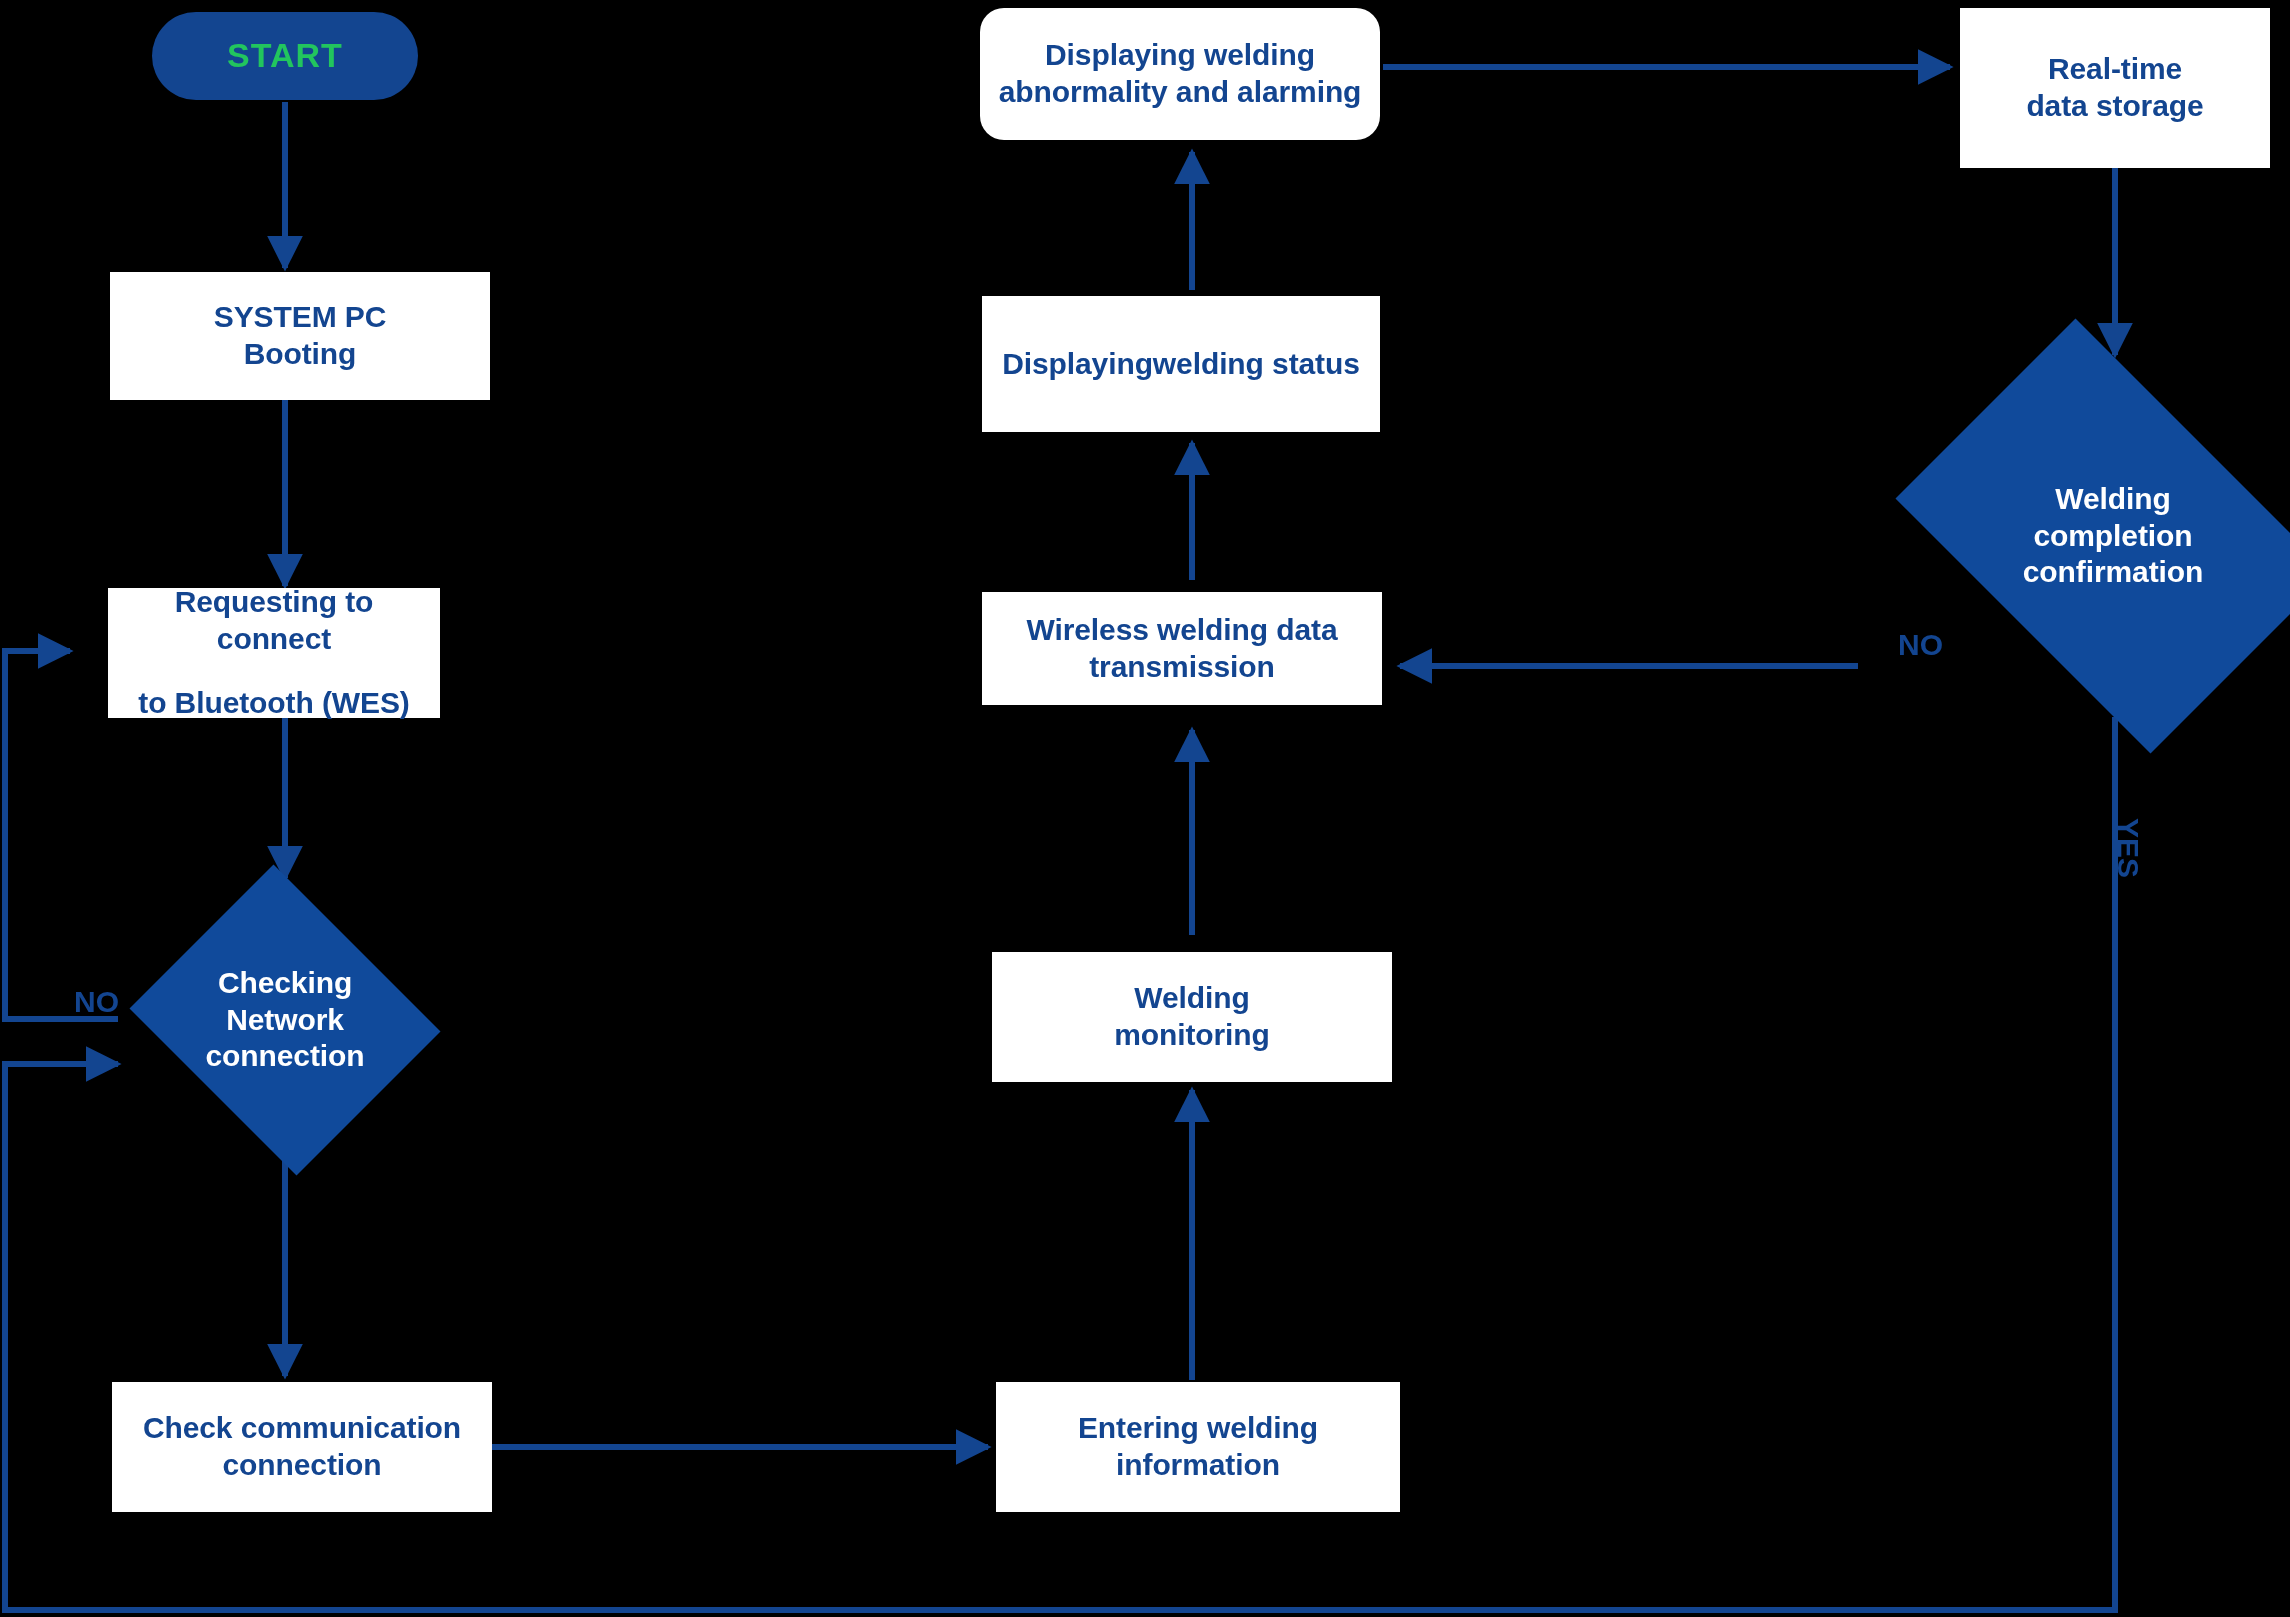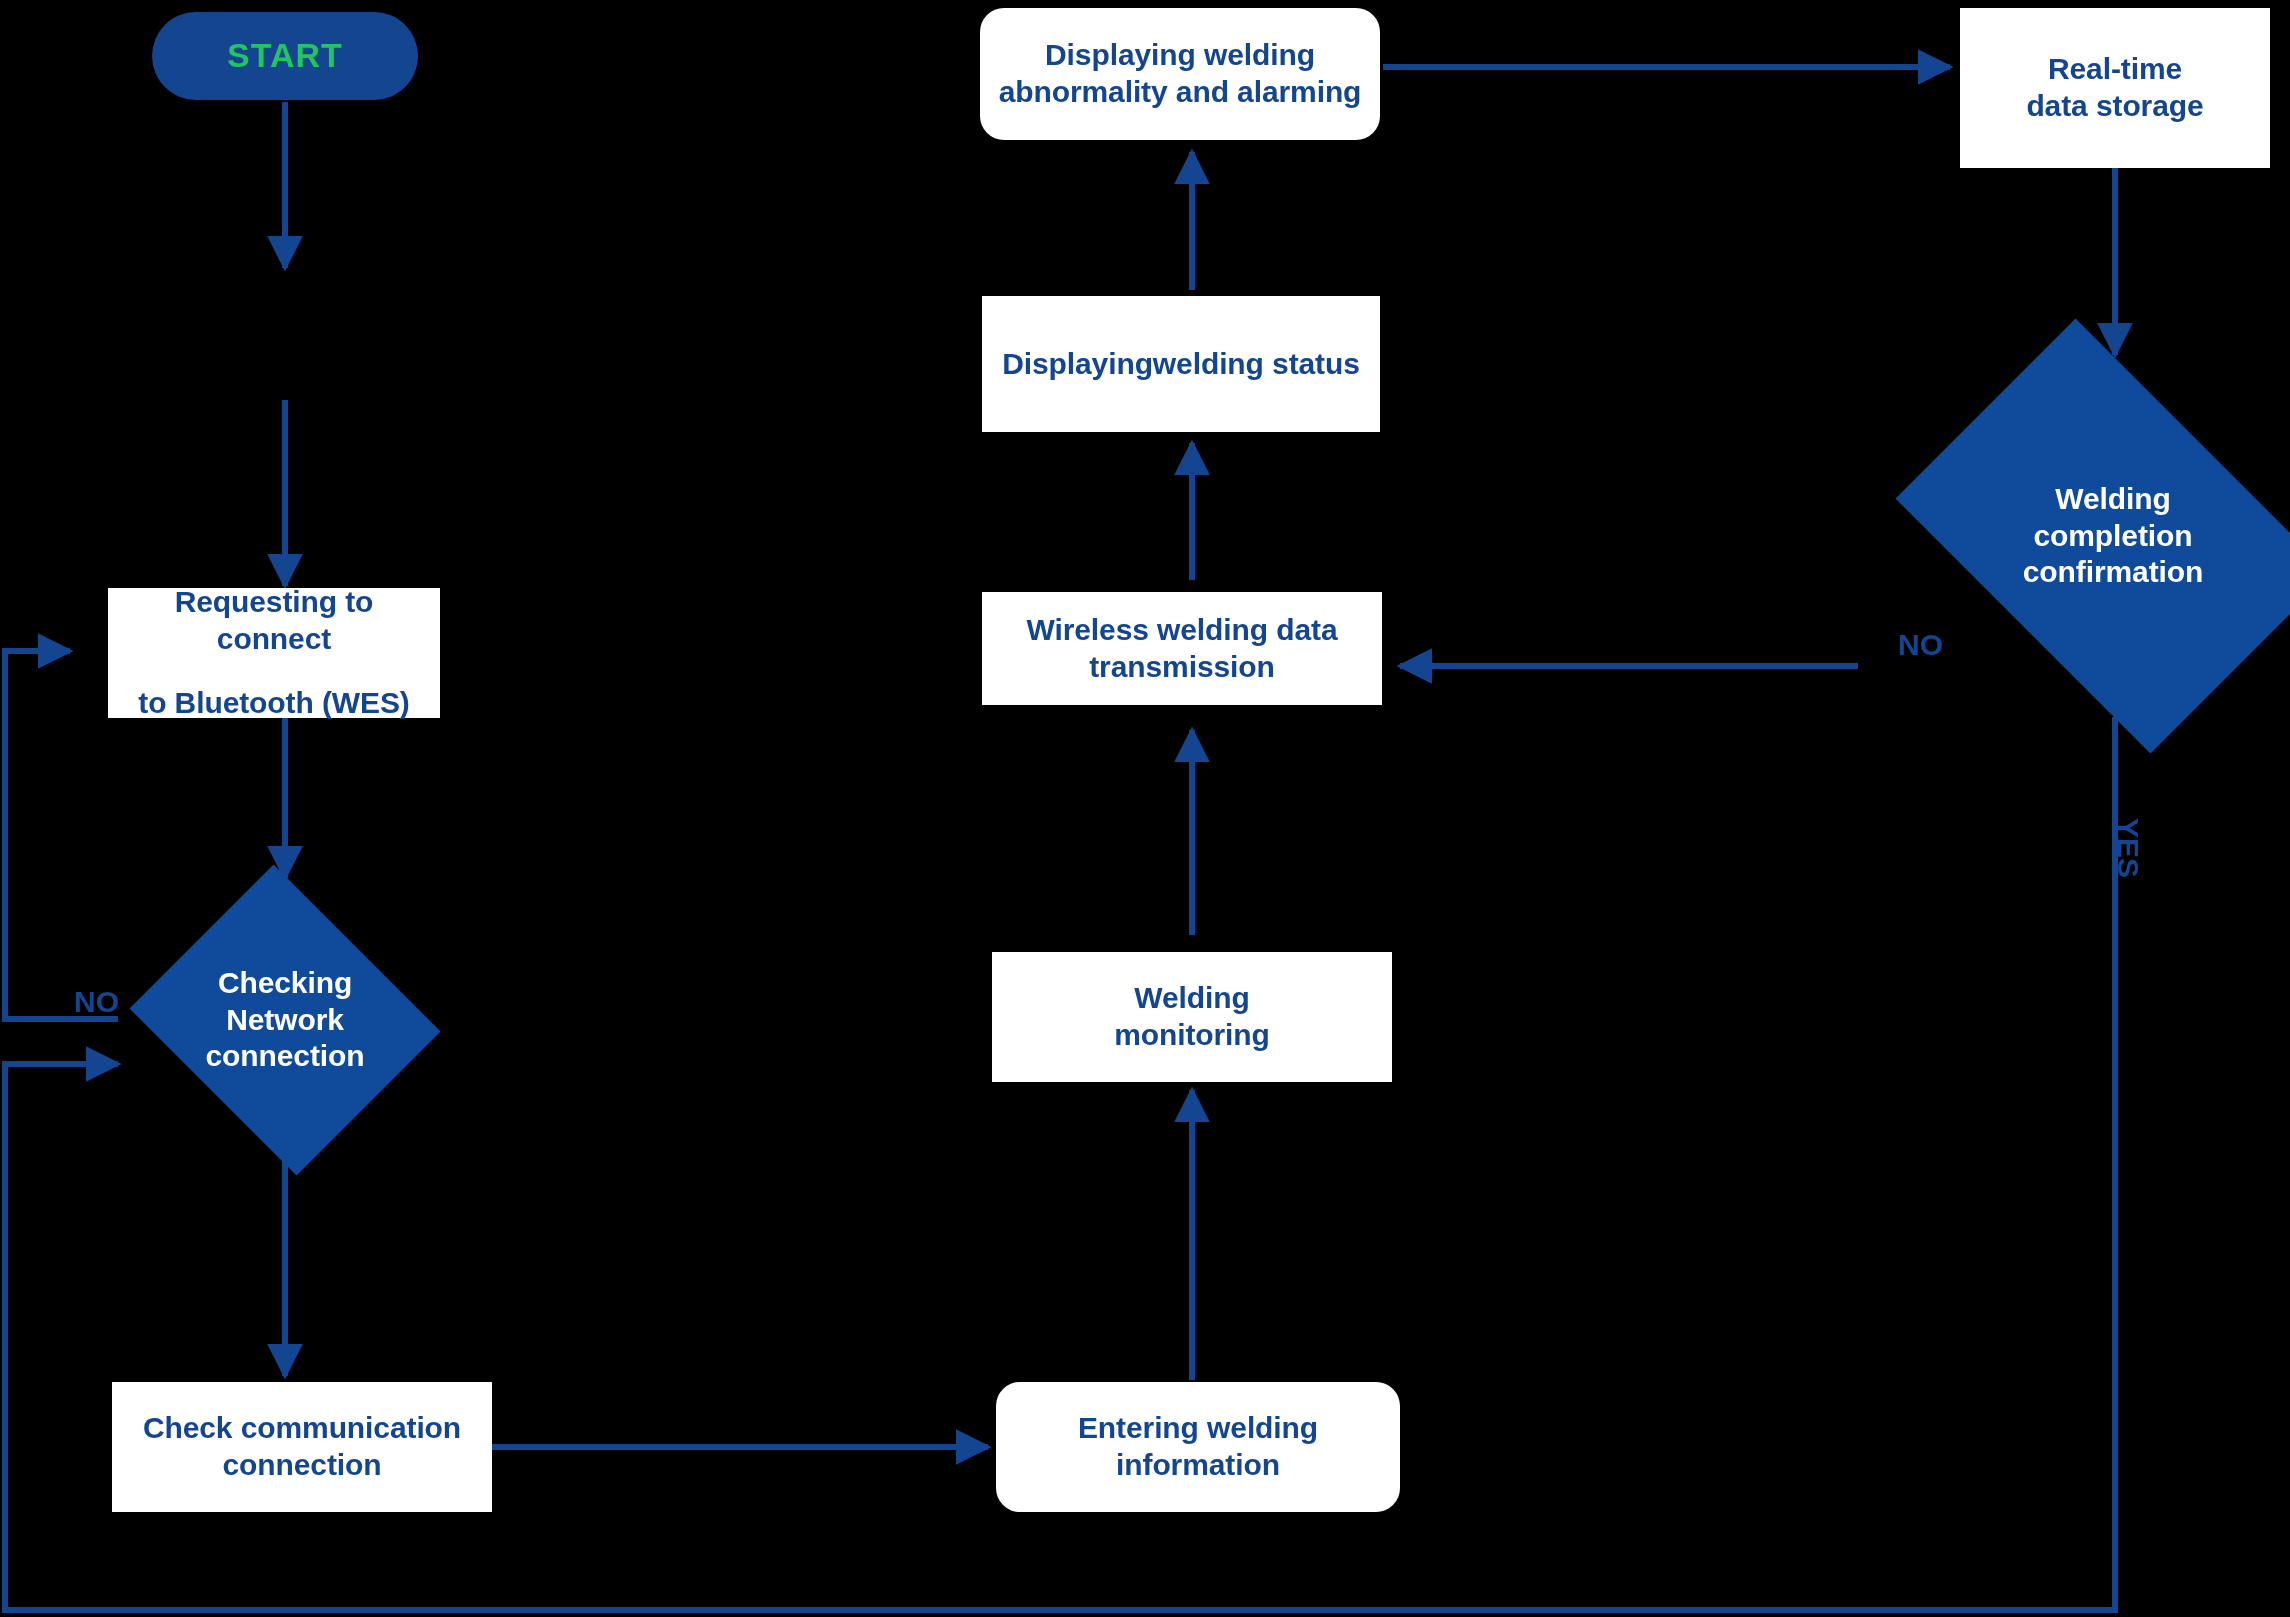--- a/index.html
+++ b/index.html
@@ -119,41 +119,45 @@
       <path d="M 118 1019 L 5 1019 L 5 651 L 70 651"></path>
 
       <path d="M 2115 717 L 2115 1610 L 5 1610 L 5 1064 L 118 1064"></path>
     </g>
   </svg>
 
   <div class="node terminator" style="left:152px; top:12px; width:266px; height:88px;">
     <span>START</span>
   </div>
 
+  <div class="node box" style="left:110px; top:272px; width:380px; height:128px; flex-direction:column;">
+    <span>SYSTEM PC</span>
+    <span>Booting</span>
+  </div>
 
   <div class="node box" style="left:108px; top:588px; width:332px; height:130px; flex-direction:column;gap:28px;">
     <span>Requesting to connect</span>
     <span>to Bluetooth (WES)</span>
   </div>
 
   <div class="node decision" style="left:118px; top:876px; width:334px; height:288px; flex-direction:column;justify-content:center;">
     <div class="dia-shape"></div>
     <div class="dia-label">
       <div>Checking</div>
       <div>Network</div>
       <div>connection</div>
     </div>
   </div>
 
   <div class="node box" style="left:112px; top:1382px; width:380px; height:130px; flex-direction:column;">
     <span>Check communication</span>
     <span>connection</span>
   </div>
 
-  <div class="node box" style="left:996px; top:1382px; width:404px; height:130px; flex-direction:column;border-radius:24px;">
+  <div class="node box" style="left:996px; top:1382px; width:404px; height:130px; flex-direction:column;">
     <span>Entering welding</span>
     <span>information</span>
   </div>
 
   <div class="node box" style="left:992px; top:952px; width:400px; height:130px; flex-direction:column;">
     <span>Welding</span>
     <span>monitoring</span>
   </div>
 
   <div class="node box" style="left:982px; top:592px; width:400px; height:113px; flex-direction:column;">

